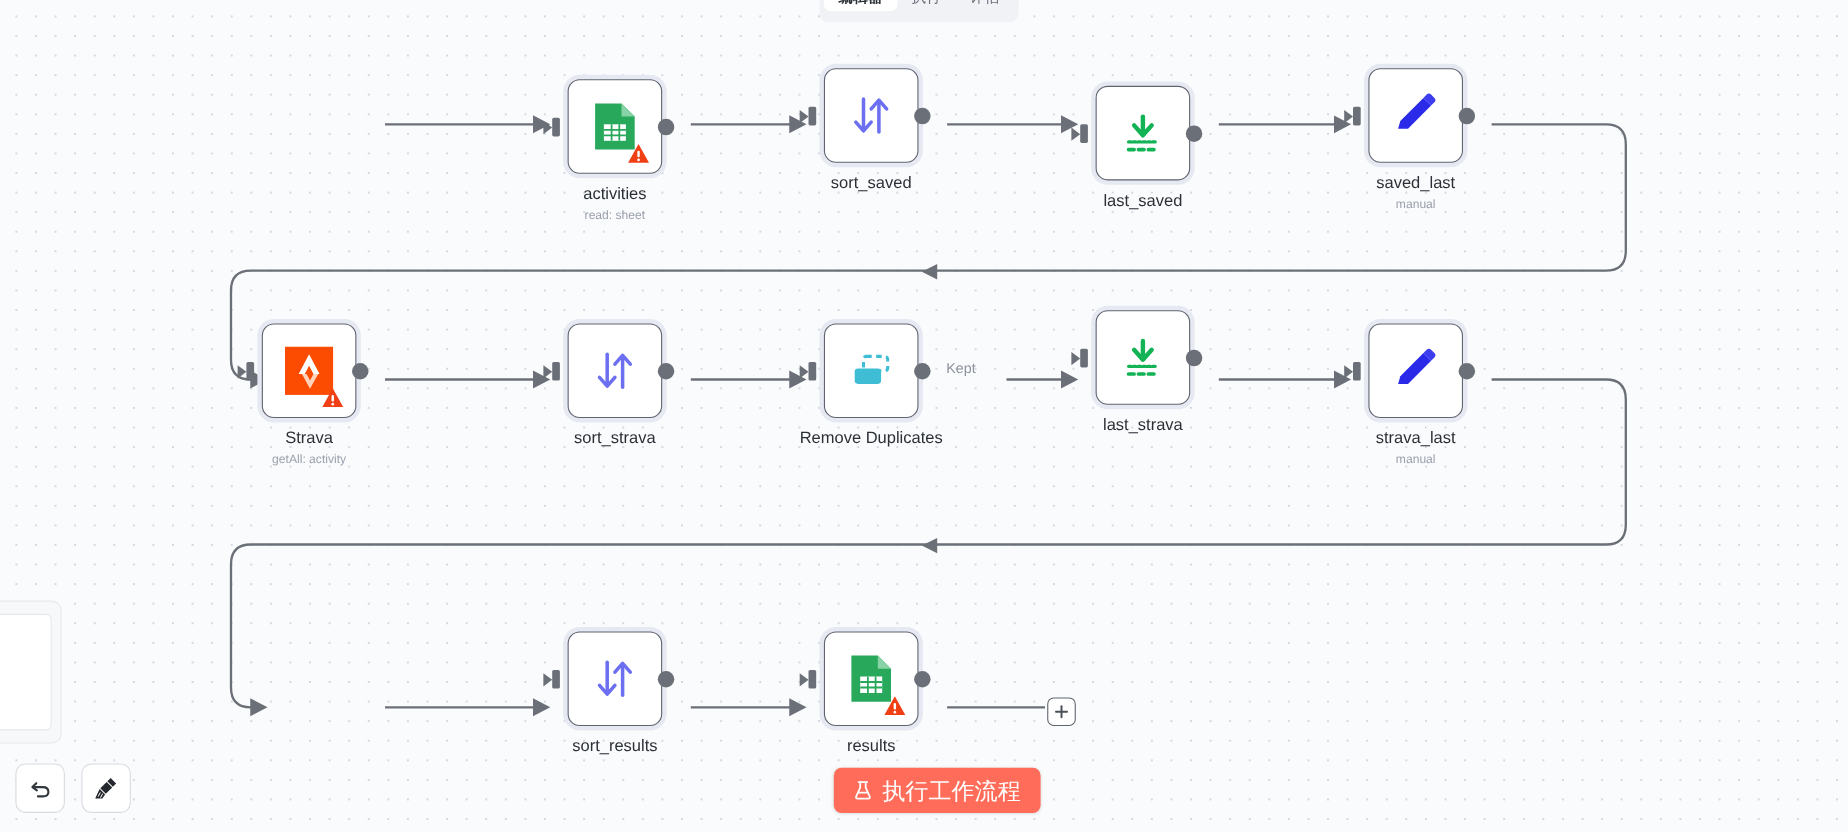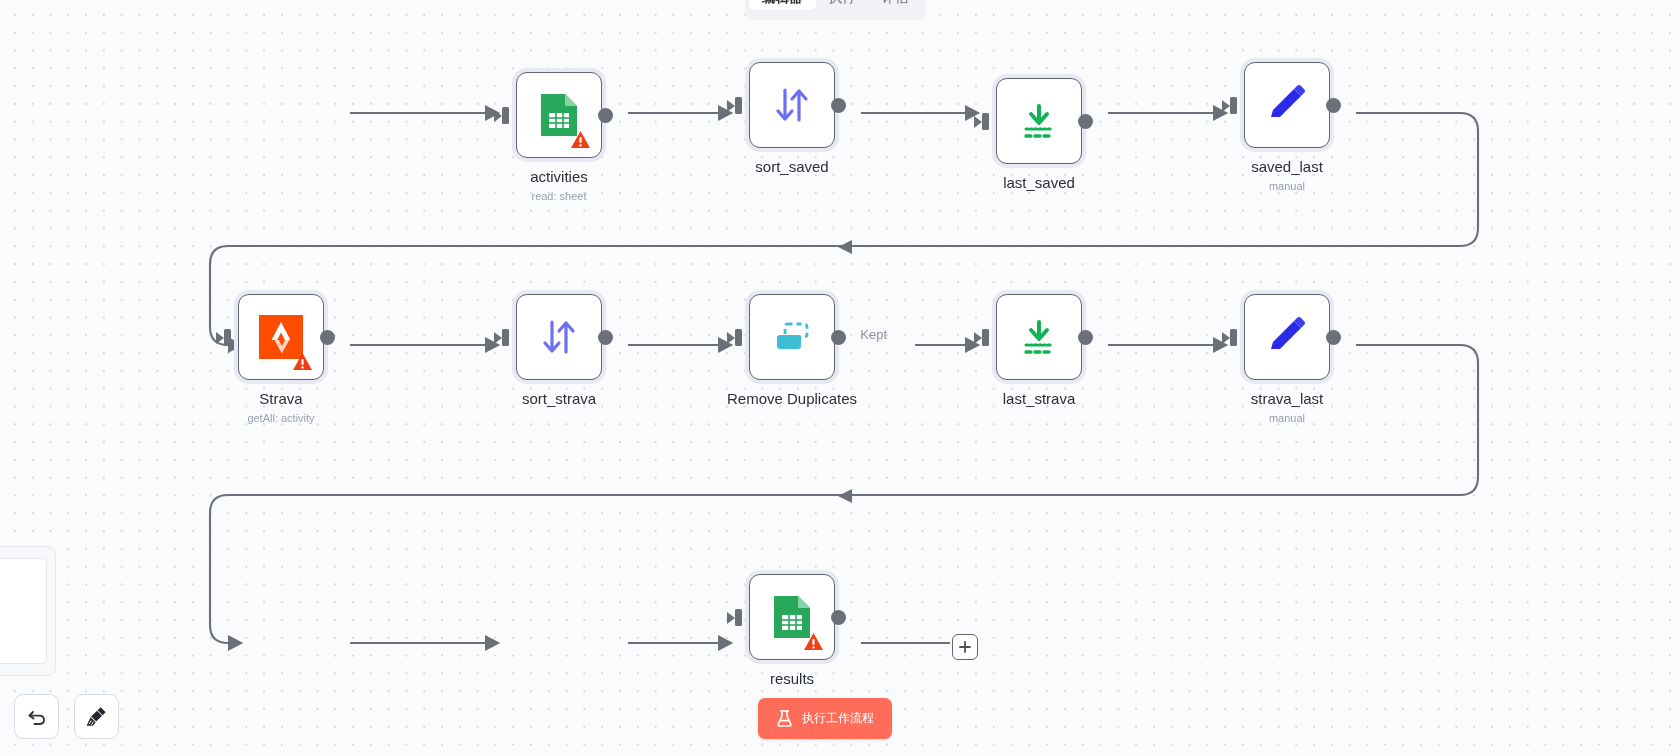--- a/index.html
+++ b/index.html
@@ -84,21 +84,21 @@
 
   
   .bolt { position: absolute; left: -29px; top: 38px; width: 17px; height: 22px; z-index: 12; }
 
   
   #exec-btn {
     position: absolute; left: 758px; top: 698px;
     height: 41px; padding: 0 18px;
     background: #ff6d5a; color: #ffffff; border: none; border-radius: 7px;
     display: flex; align-items: center; gap: 9px;
-    font-size: 12px; font-family: "Liberation Sans", sans-serif;
+    font-size: 21px; font-family: "Liberation Sans", sans-serif;
     cursor: pointer; z-index: 45;
     box-shadow: 0 1px 3px rgba(0,0,0,.12);
   }
 
   
   #plus-btn {
     position: absolute; left: 952px; top: 634px;
     width: 26px; height: 26px; background: #ffffff;
     border: 1.6px solid #5f646e; border-radius: 6px;
     display: flex; align-items: center; justify-content: center;
@@ -287,21 +287,21 @@
         <rect x="7" y="18" width="24" height="14" rx="3" fill="#3fbdd4"></rect>
       </svg>
     </div>
     <div class="port-in"></div>
     <div class="port-out"></div>
     <div class="out-label">Kept</div>
     <div class="label">Remove Duplicates</div>
     <div class="sublabel"></div>
   </div>
 
-  <div class="node" style="left:992px;top:290px;">
+  <div class="node" style="left:992px;top:278px;">
     <div class="halo"></div>
     <div class="box">
       <svg width="42" height="42" viewBox="0 0 42 42">
         <g stroke="#11b354" fill="none" stroke-linecap="round">
           <line x1="21" y1="6" x2="21" y2="20" stroke-width="4"></line>
           <polyline points="13,14 21,23 29,14" stroke-width="4" stroke-linejoin="round"></polyline>
           <line x1="8" y1="29" x2="34" y2="29" stroke-width="3" stroke-dasharray="2.2 2.2"></line>
           <line x1="8" y1="36" x2="34" y2="36" stroke-width="3.4" stroke-dasharray="5 4"></line>
         </g>
       </svg>
@@ -320,20 +320,37 @@
         <path d="M29 6 L36 13 L39 10 Q41 8 39 6 L36 3 Q34 1 32 3 Z" fill="#3d3df0"></path>
       </svg>
     </div>
     <div class="port-in"></div>
     <div class="port-out"></div>
     <div class="label">strava_last</div>
     <div class="sublabel">manual</div>
   </div>
 
 
+  <div class="node" style="left:512px;top:570px;">
+    <div class="halo"></div>
+    <div class="box">
+      <svg width="42" height="42" viewBox="0 0 42 42">
+        <g stroke="#6b6ff0" stroke-width="3.2" fill="none" stroke-linecap="round">
+          <line x1="14" y1="6" x2="14" y2="34"></line>
+          <polyline points="7,27 14,35 21,27" stroke-linejoin="round"></polyline>
+          <line x1="28" y1="36" x2="28" y2="8"></line>
+          <polyline points="21,15 28,7 35,15" stroke-linejoin="round"></polyline>
+        </g>
+      </svg>
+    </div>
+    <div class="port-in"></div>
+    <div class="port-out"></div>
+    <div class="label">sort_results</div>
+    <div class="sublabel"></div>
+  </div>
 
   <div class="node" style="left:745px;top:570px;">
     <div class="halo"></div>
     <div class="box">
       <svg width="40" height="46" viewBox="0 0 40 46">
         <path d="M2 2 h24 l12 12 v30 h-36 z" fill="#27a85a"></path>
         <path d="M26 2 l12 12 h-12 z" fill="#87d3a5"></path>
         <rect x="10" y="21" width="20" height="15" fill="#ffffff"></rect>
         <g stroke="#27a85a" stroke-width="1.6">
           <line x1="10" y1="26" x2="30" y2="26"></line>

